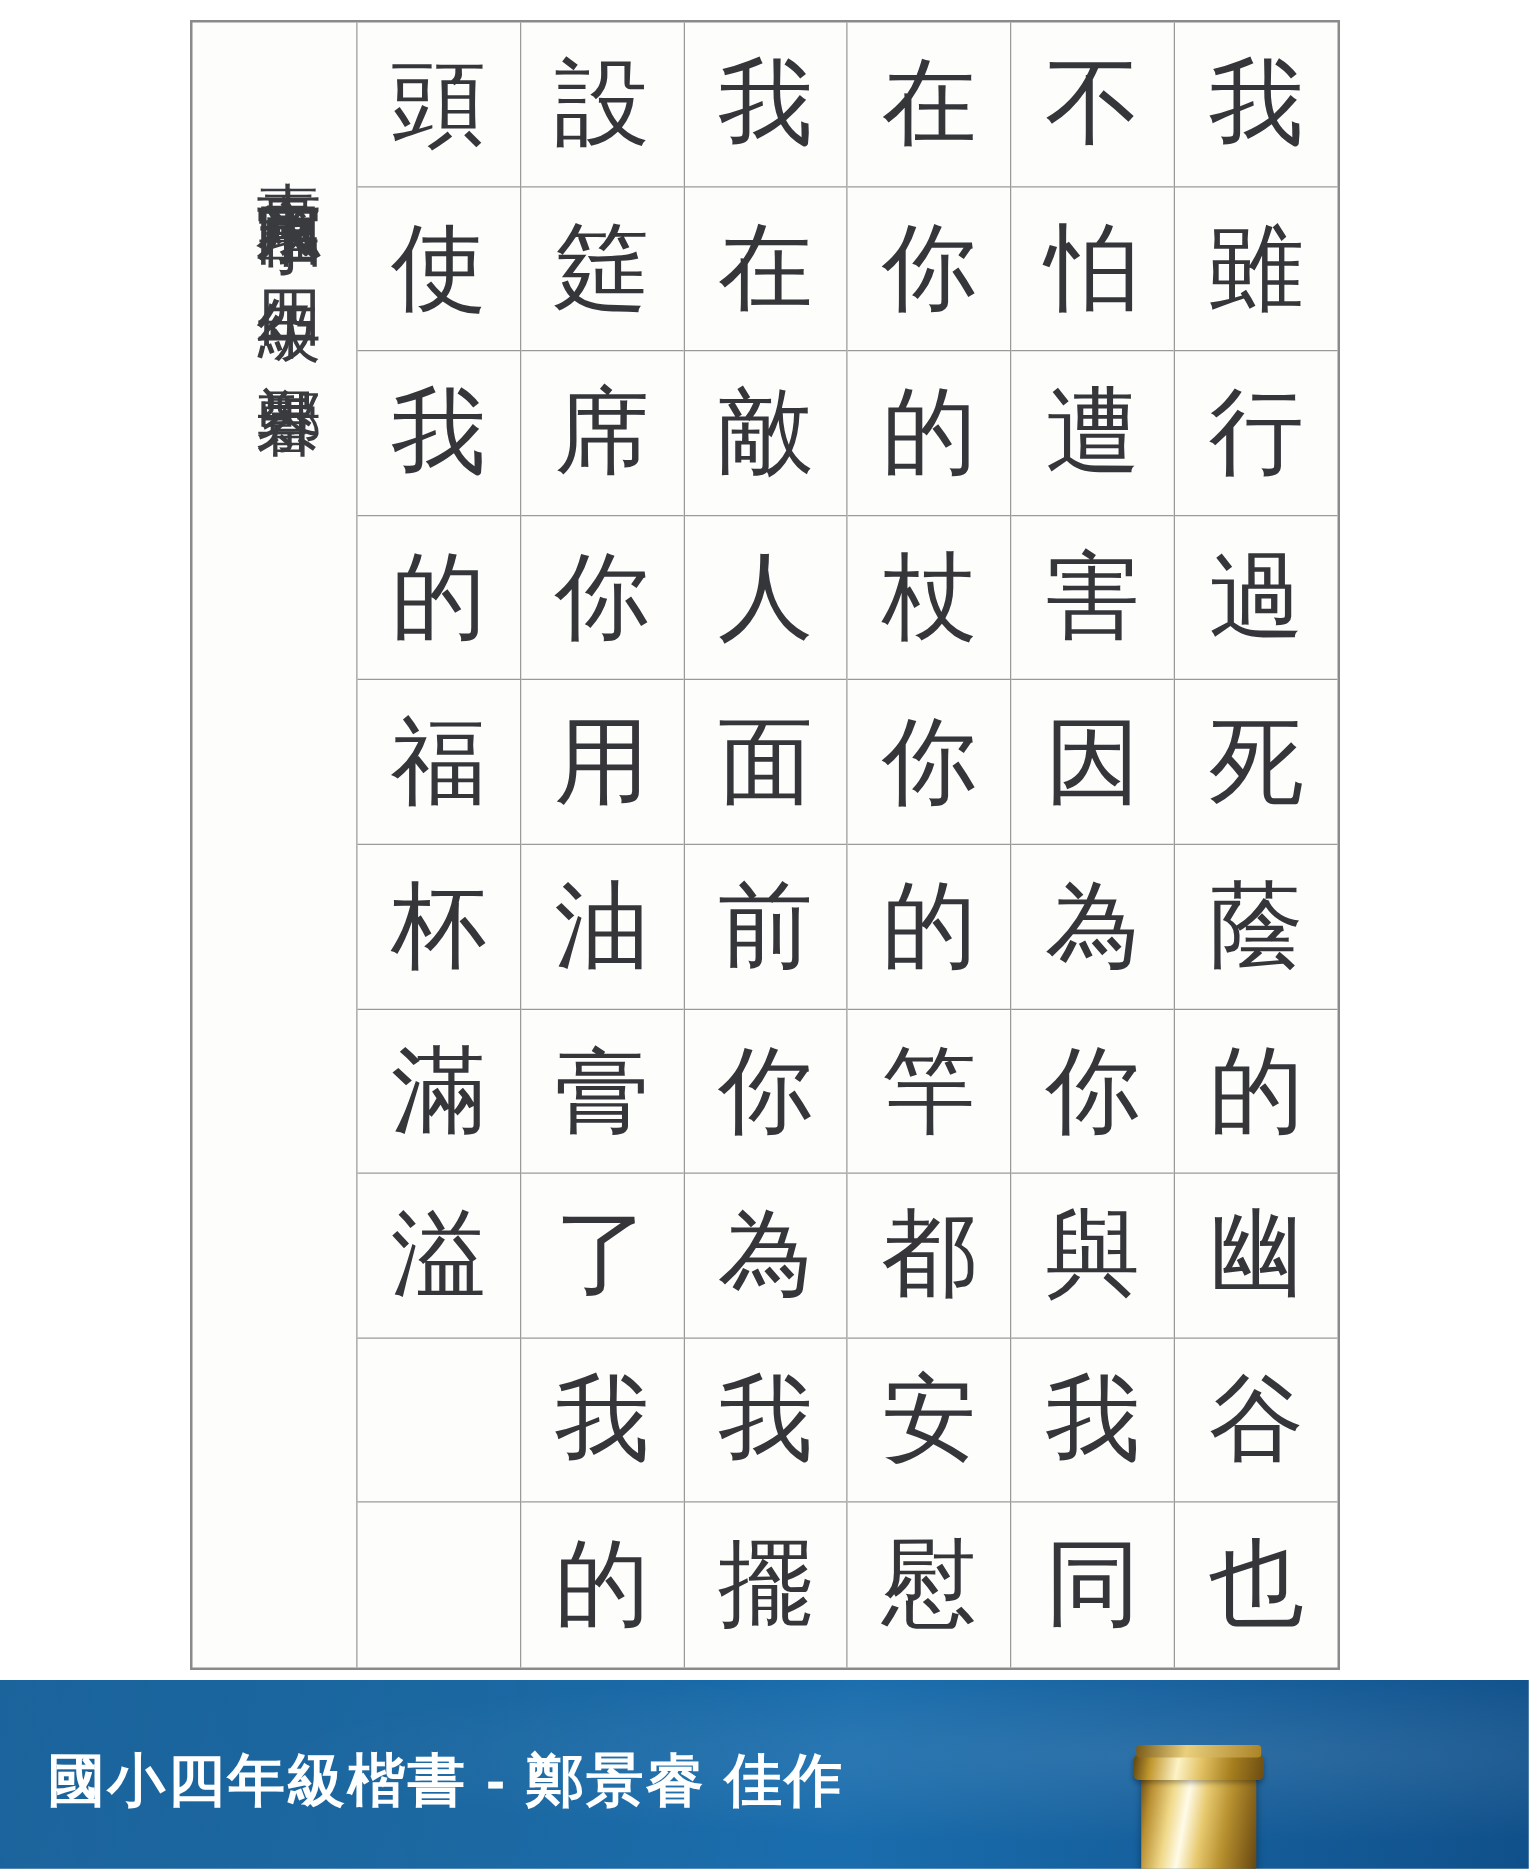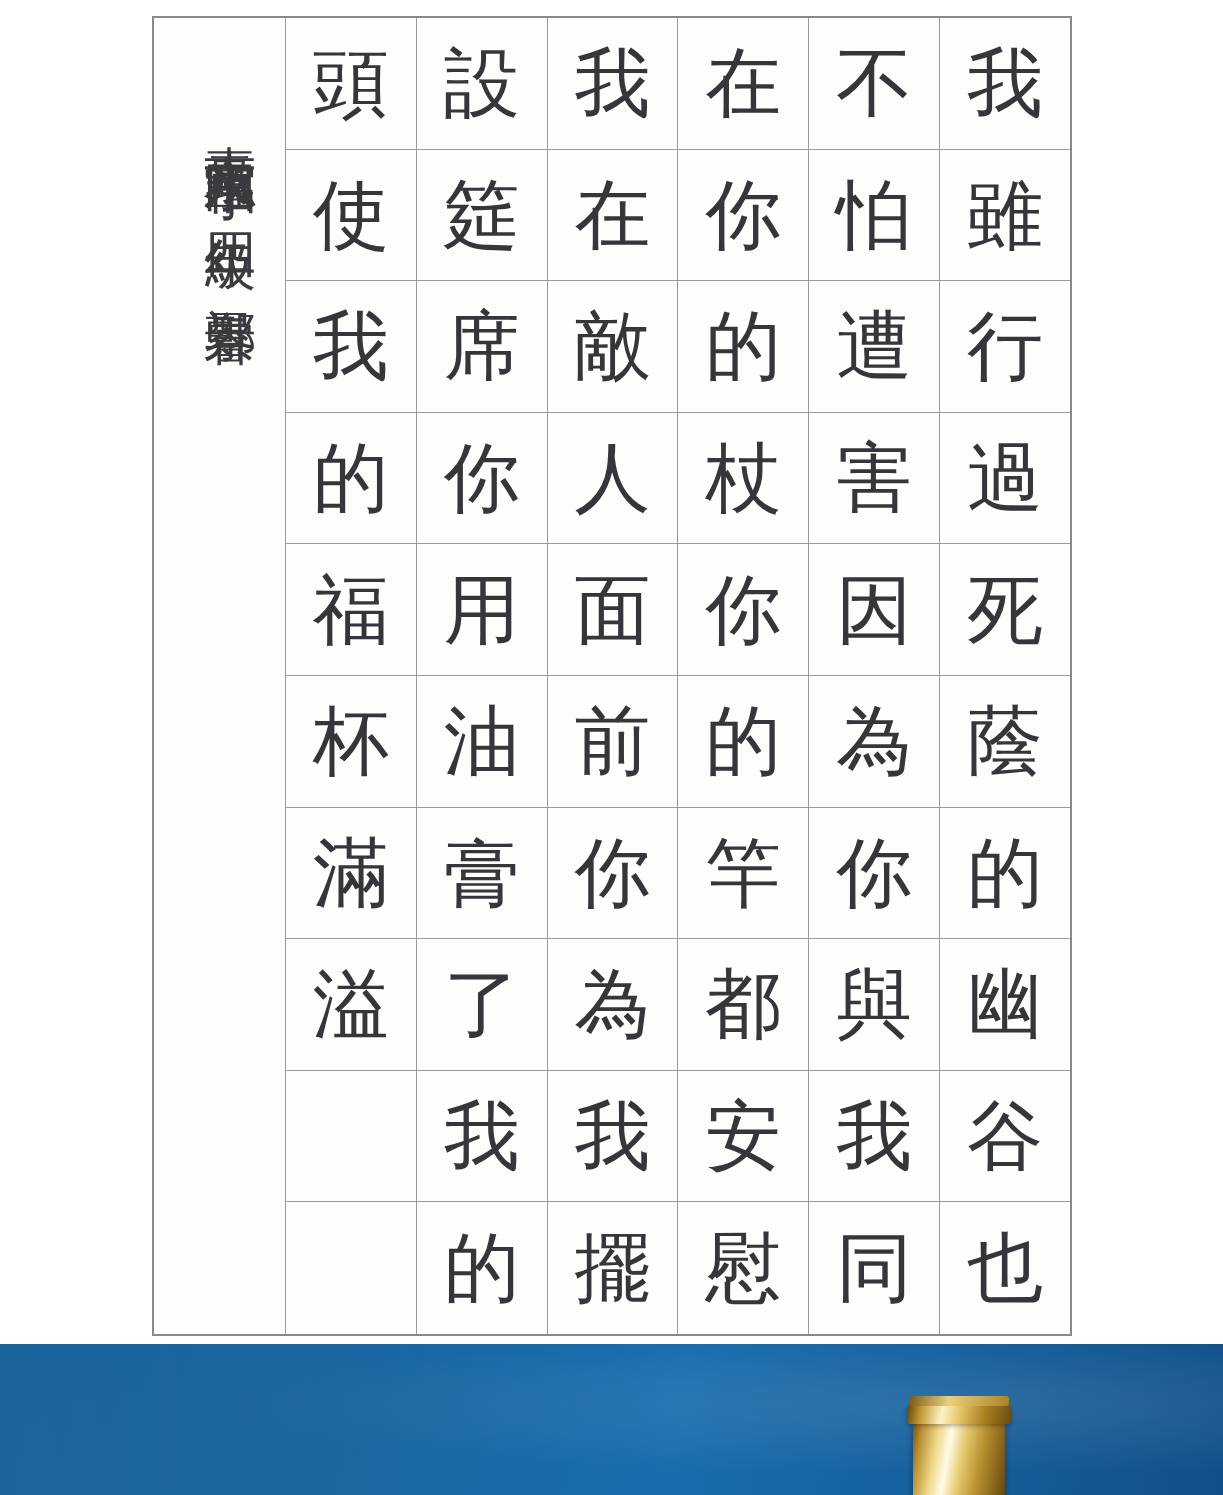--- a/index.html
+++ b/index.html
@@ -252,20 +252,21 @@
       <div class="cell blank"></div>
     </div>
 
     <div class="col" id="signature-col">
       <div id="signature-text">臺南市永福國小 四年級 鄭景睿</div>
     </div>
 
   </div>
 
   <div id="caption-bar">
+    <div id="caption-text">國小四年級楷書 - 鄭景睿 佳作</div>
     <div id="pen-graphic">
       <div class="pen-body"></div>
       <div class="pen-ring"></div>
       <div class="pen-ring2"></div>
     </div>
   </div>
 
 </div>
 
 </body></html>

